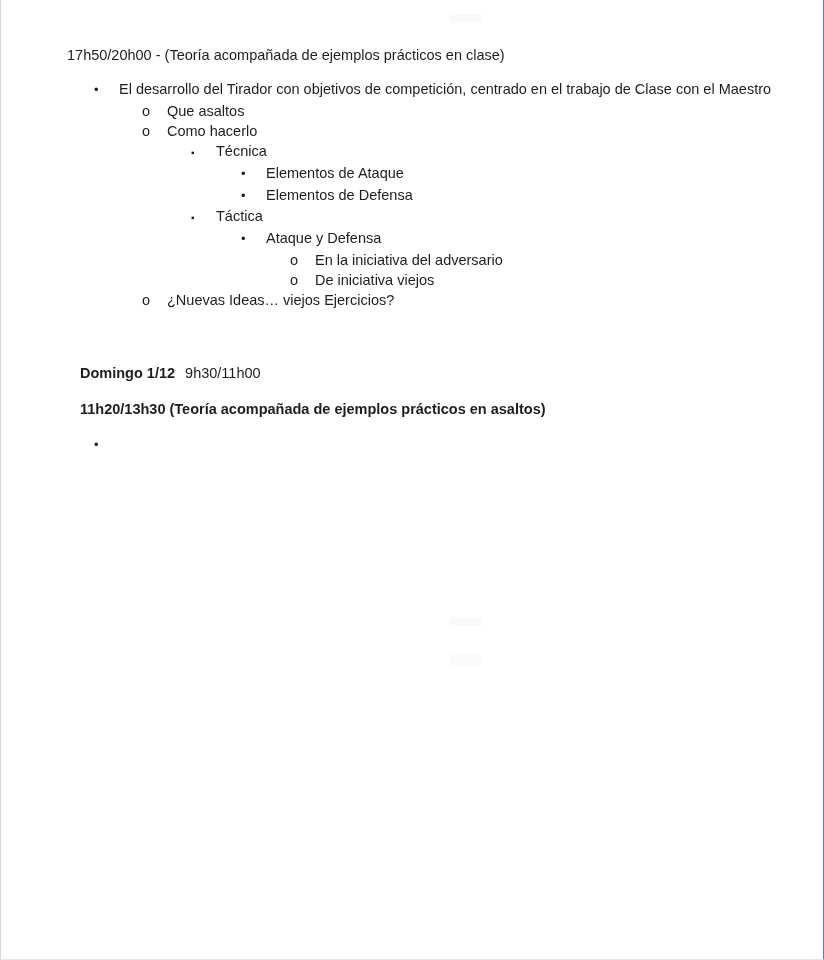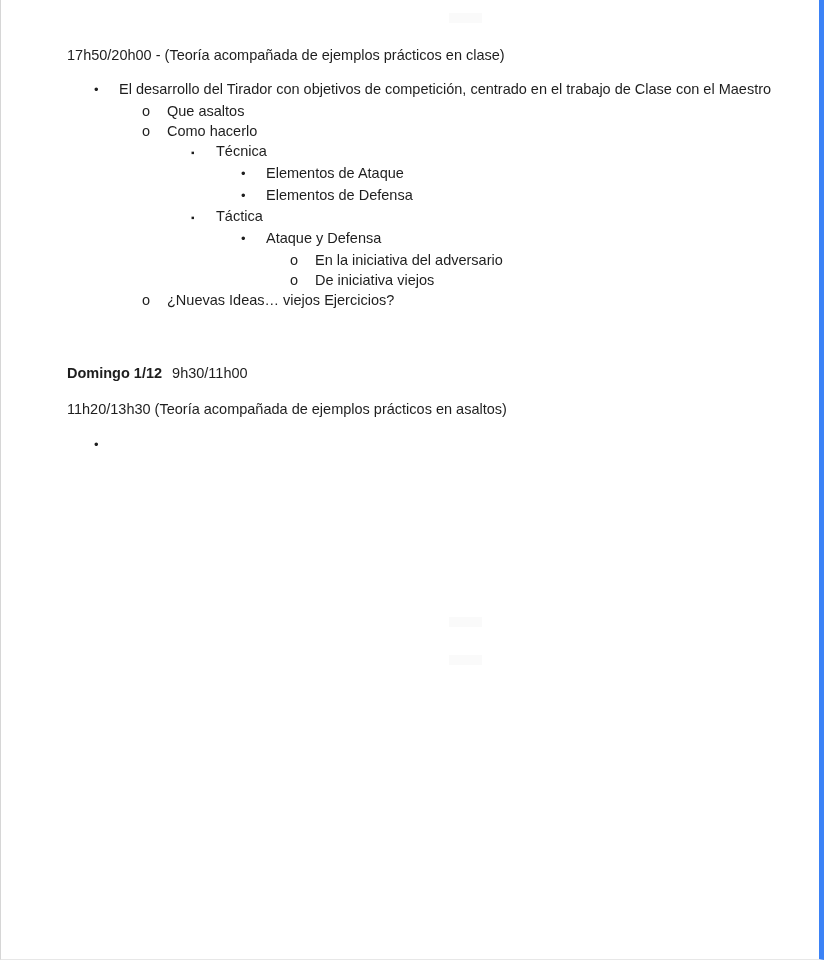--- a/index.html
+++ b/index.html
@@ -7,47 +7,47 @@
     padding: 0;
     background: #ffffff;
   }
   .page {
     position: relative;
     width: 824px;
     height: 960px;
     box-sizing: border-box;
     background: #ffffff;
     border-left: 1px solid #d6d6d6;
-    border-right: 5px solid #3b82f6;
+    border-right: 1px solid #3b82f6;
     border-bottom: 1px solid #e7e7e7;
     padding: 45px 20px 0 66px;
     font-family: "Liberation Sans", sans-serif;
     font-size: 14.5px;
     line-height: 20.3px;
     color: #1e1e1e;
     overflow: hidden;
   }
-  p { margin: 0; }
+  p { margin: 13px; }
   .heading { margin: 0; }
   .outline-1 { margin-top: 14px; }
   .outline-2 { margin-top: 16px; }
   .li { display: flex; align-items: baseline; }
   .mk { flex: 0 0 25px; }
   .lvl1 { padding-left: 27px; }
   .lvl2 { padding-left: 75px; }
   .lvl3 { padding-left: 124px; }
   .lvl4 { padding-left: 174px; }
   .lvl5 { padding-left: 223px; }
   .lvl1 .mk, .lvl4 .mk { font-size: 13px; }
   .lvl3 .mk { font-size: 10px; }
   .day-line { margin-top: 52px; }
   .day-label { font-weight: 700; }
   .day-time { margin-left: 10px; }
   .para { margin-top: 15px; }
-  .sub-heading { margin-top: 16px; }
+  .sub-heading { margin-top: 16px; font-weight: bold; }
   .smudge {
     position: absolute;
     left: 448px;
     width: 33px;
     height: 10px;
     background: #fafafa;
   }
   .s1 { top: 13px; }
   .s2 { top: 617px; }
   .s3 { top: 655px; }

